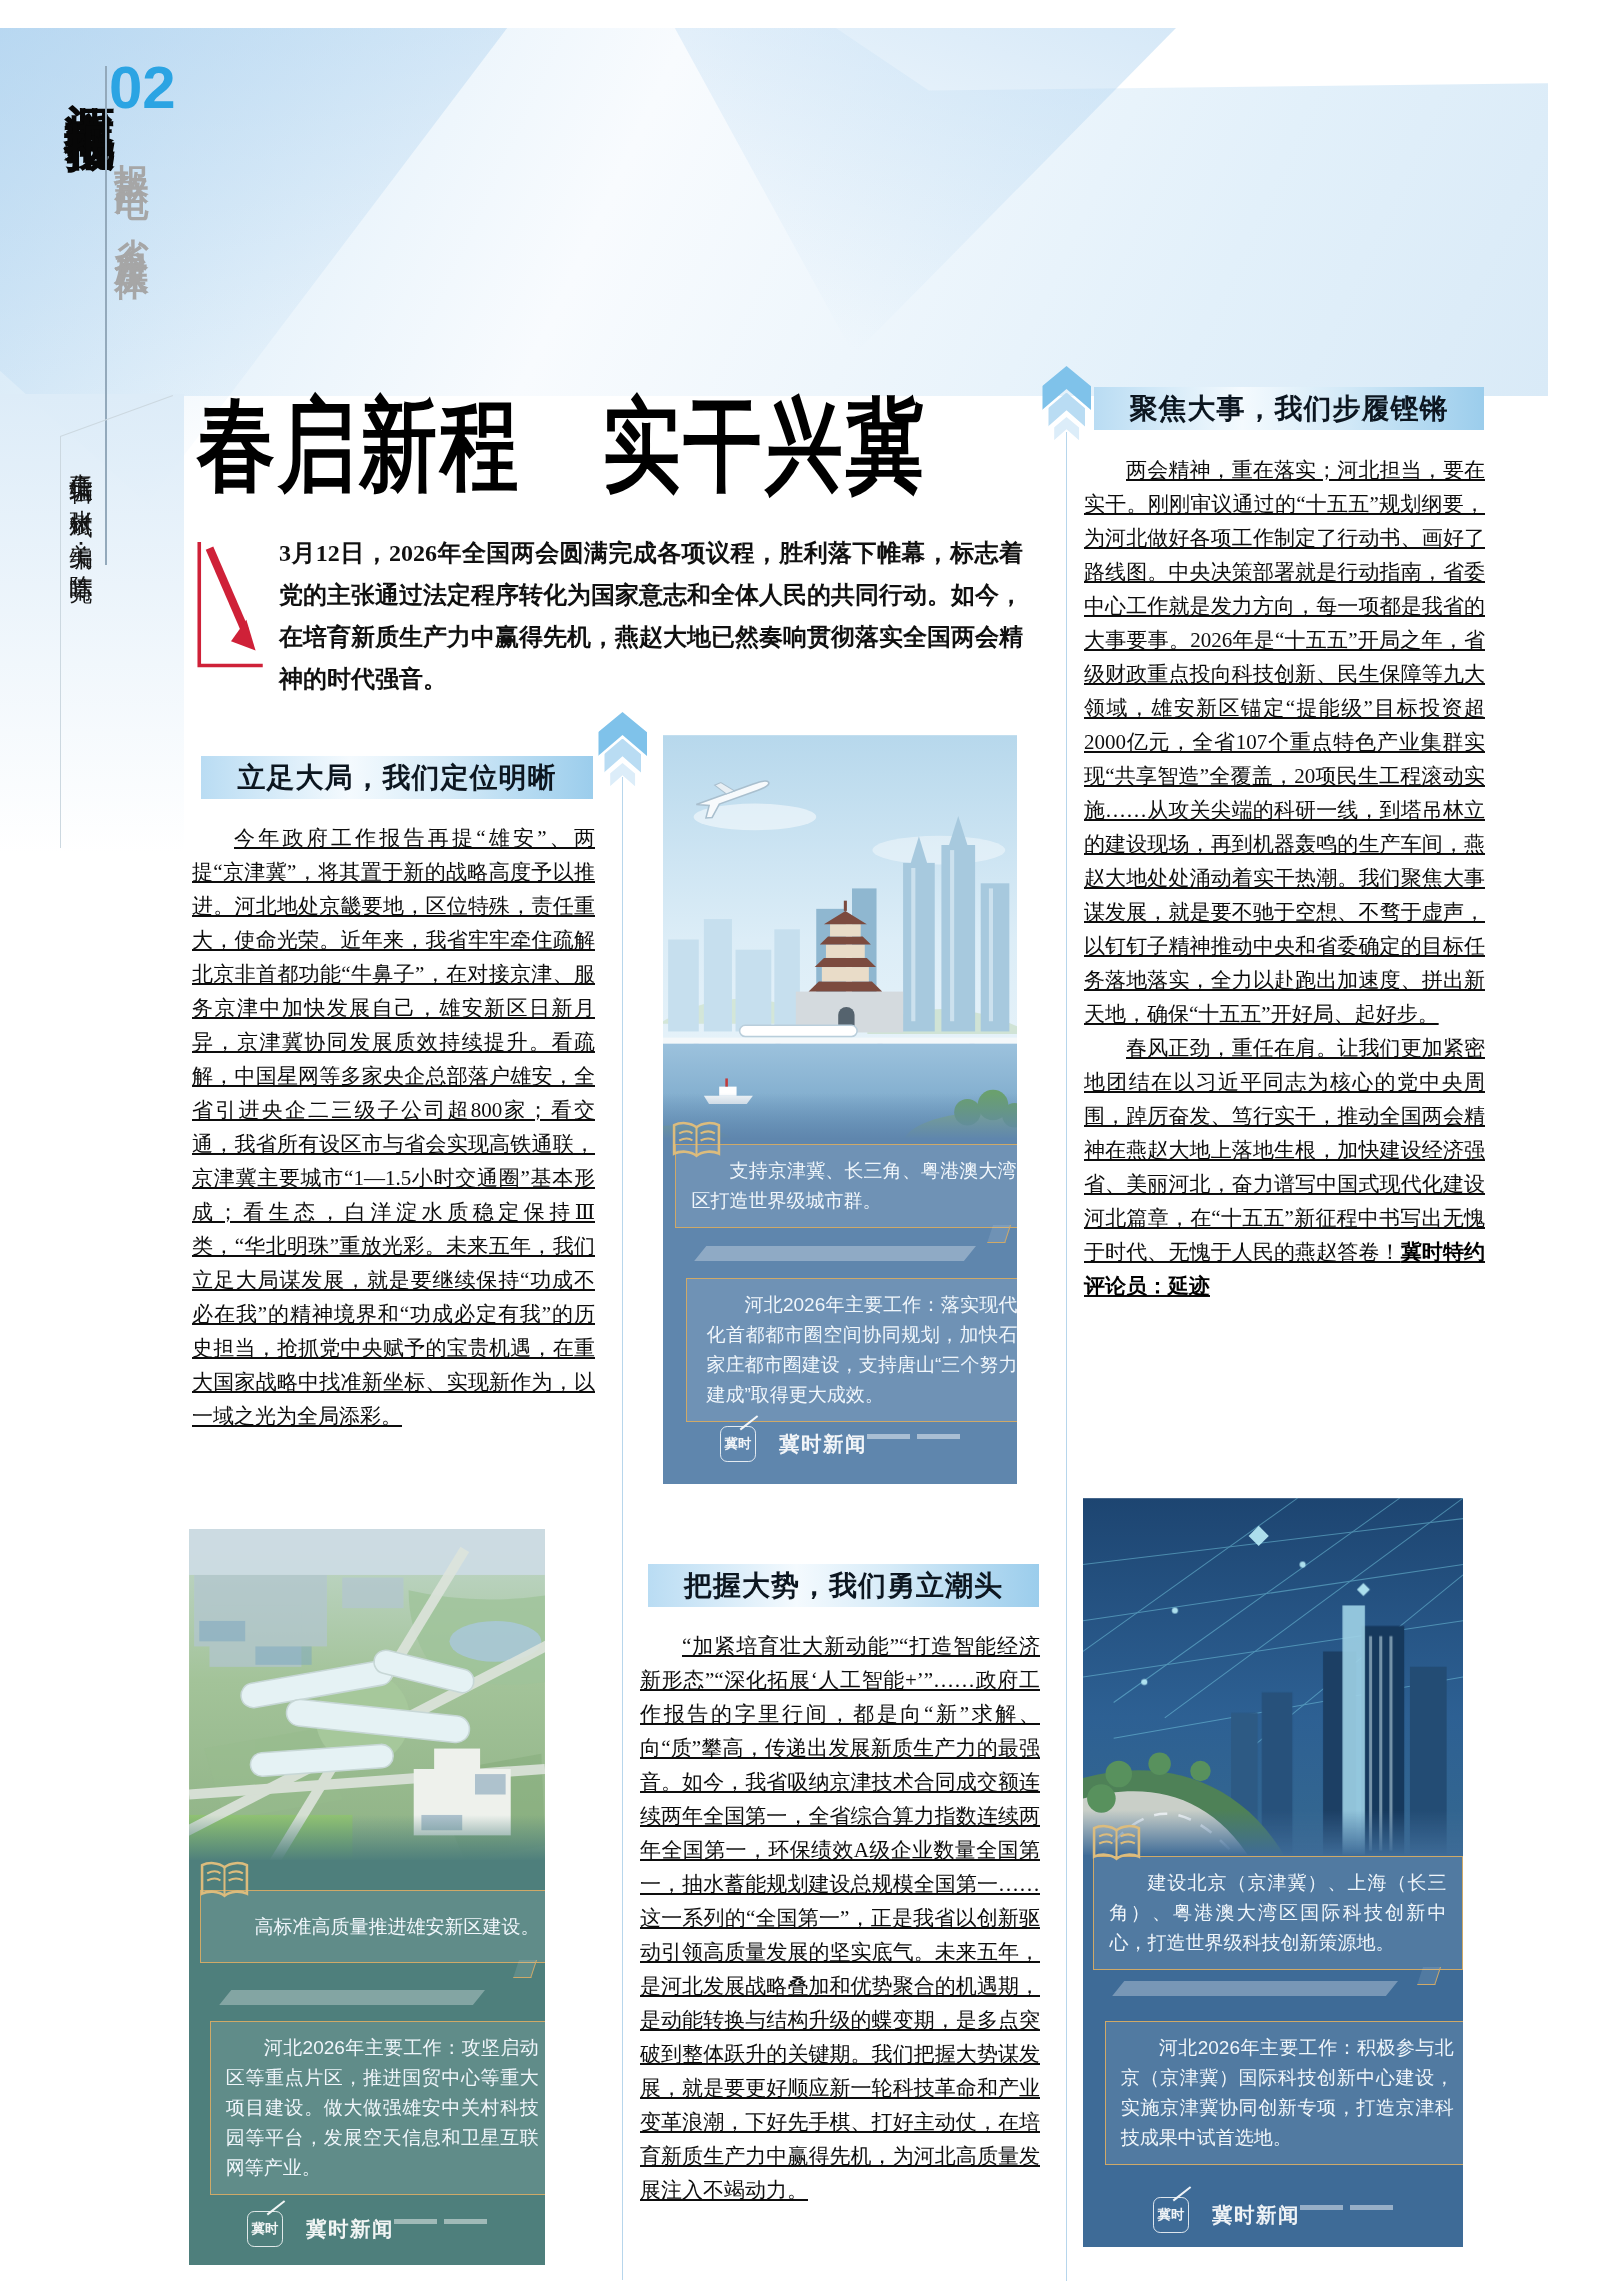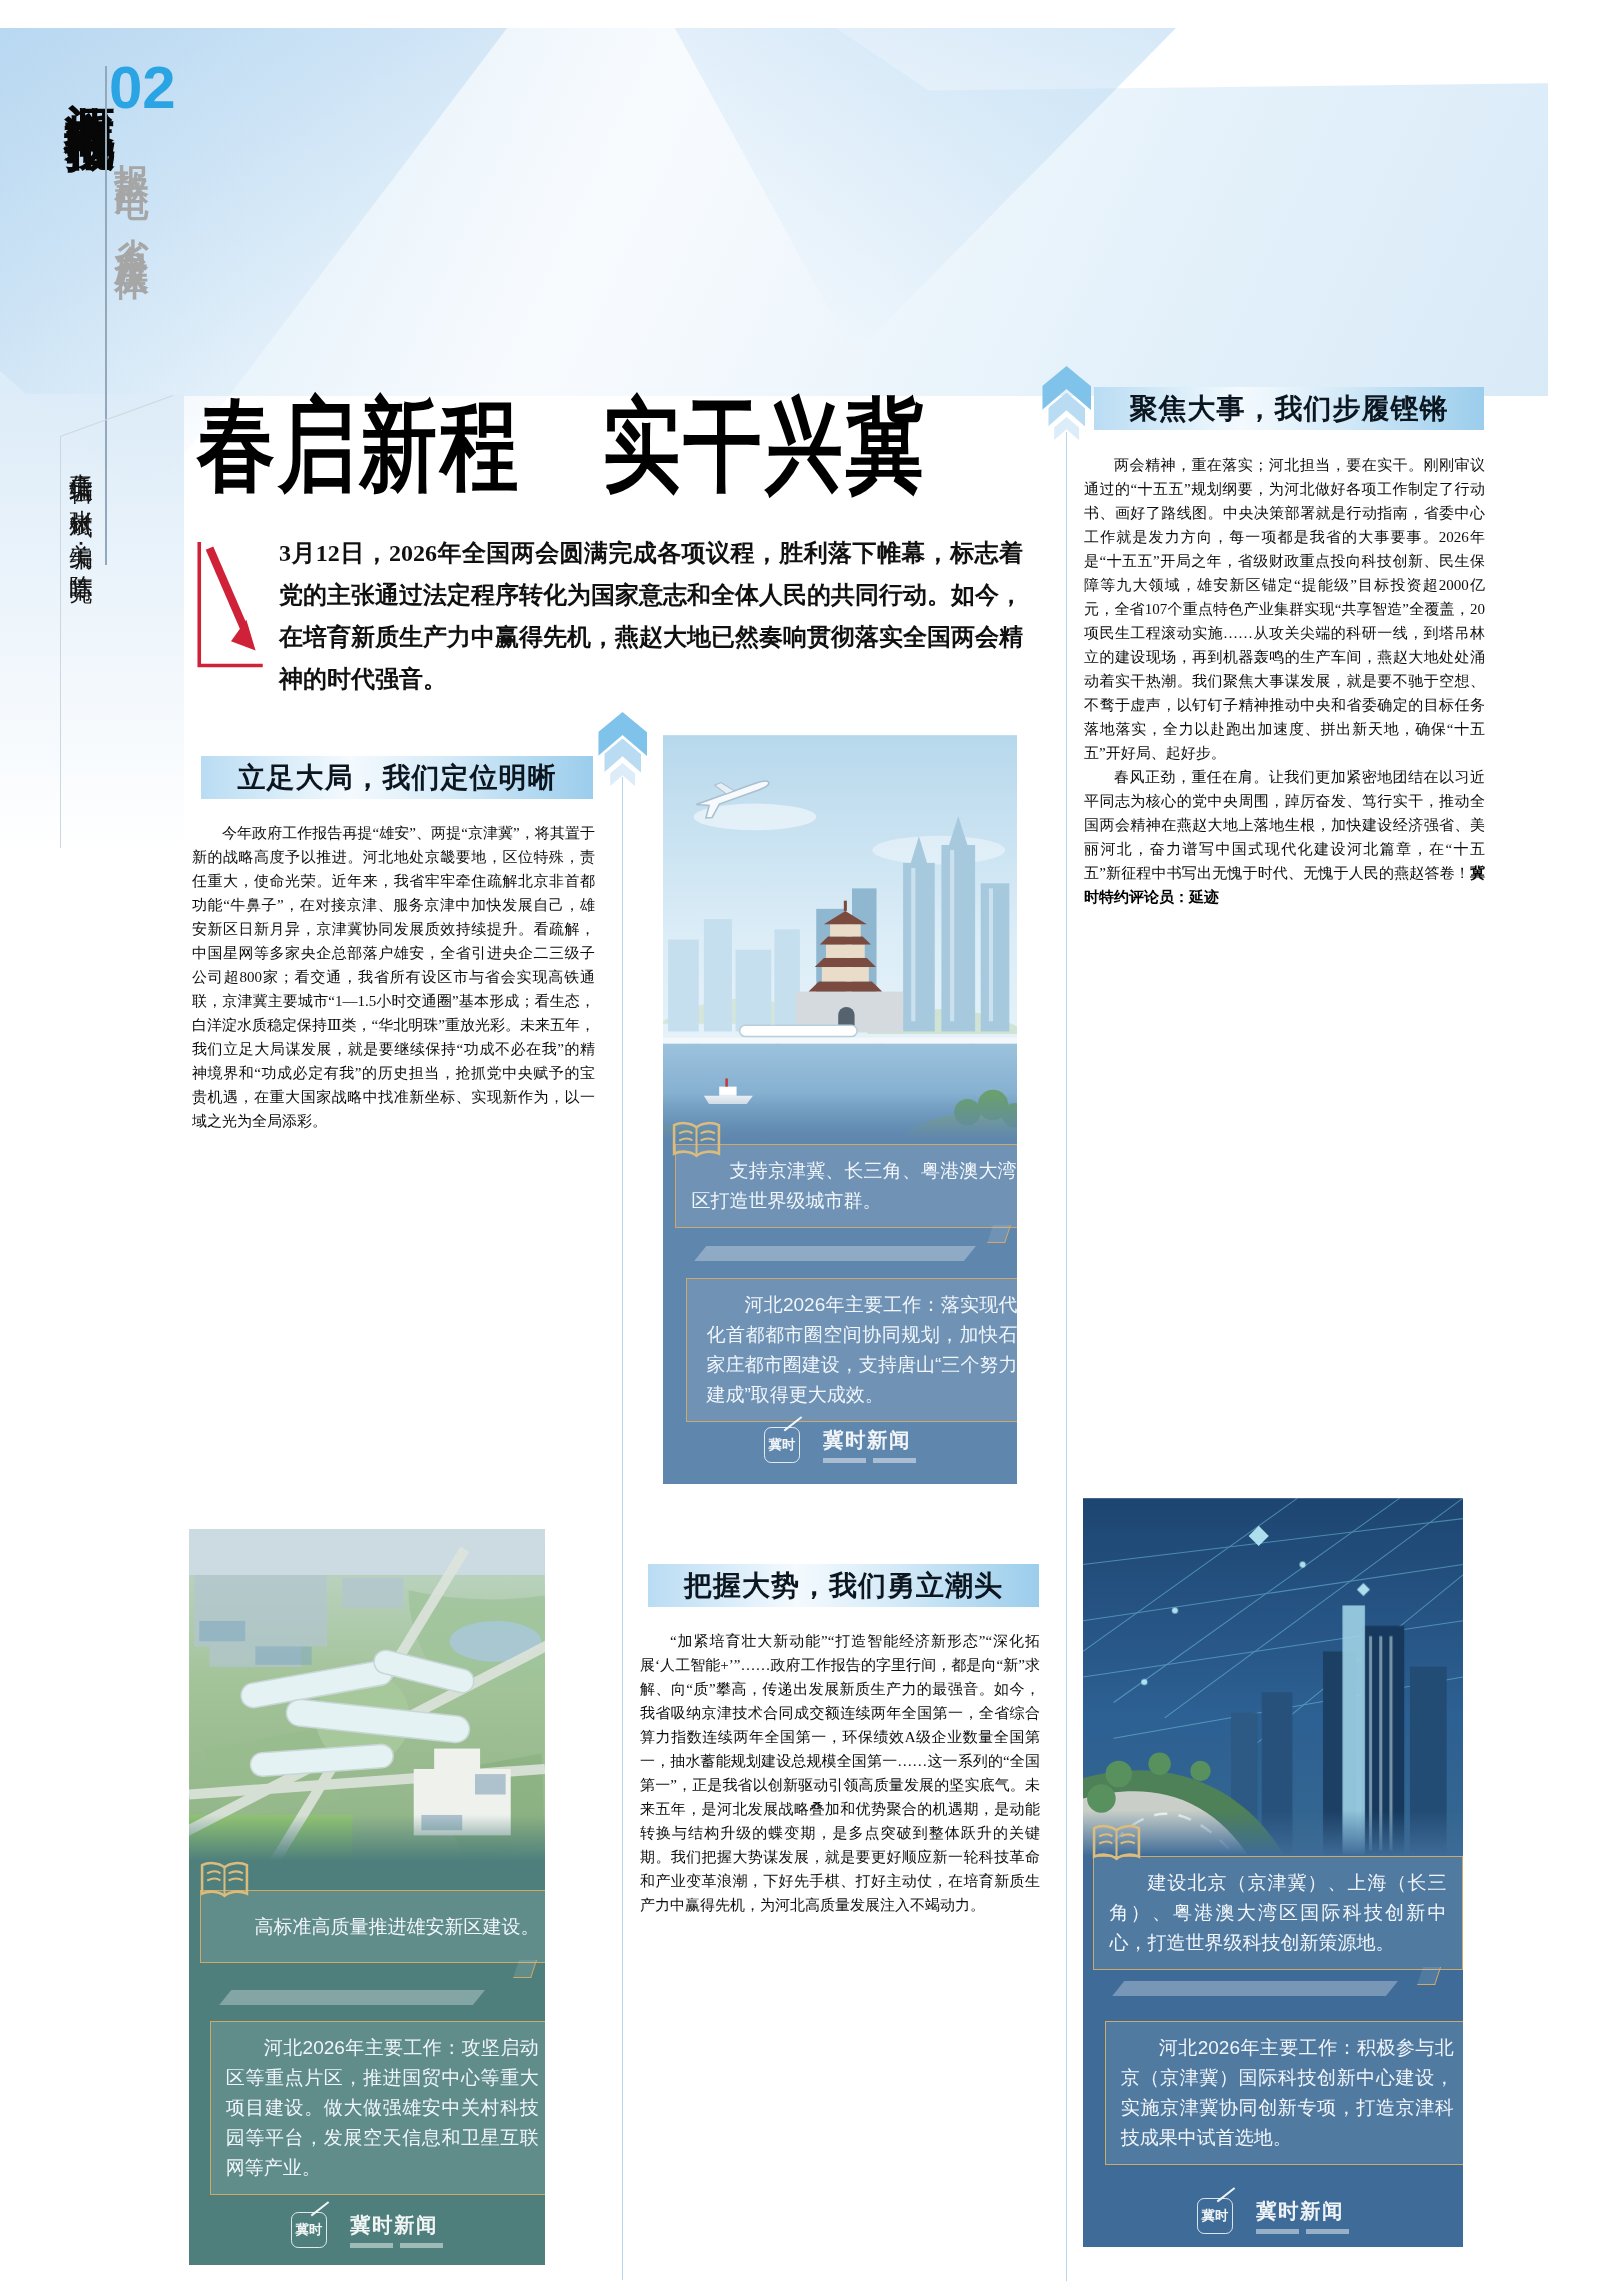--- a/index.html
+++ b/index.html
@@ -54,21 +54,21 @@
   .rule-mid{left:622px;top:777px;height:1503px;}
   .rule-right{left:1066px;top:432px;height:1849px;}
 
   
   .band{position:absolute;height:43px;display:flex;align-items:center;justify-content:center;
     font:800 28px "Liberation Sans","DejaVu Sans",sans-serif;color:#0c1620;letter-spacing:1px;
     background:linear-gradient(90deg,#b9dcf3 0%,#f4fafe 38%,#d6ebf8 62%,#9bcdec 100%);}
   .band-1{left:201px;top:756px;width:392px;}
   .band-2{left:648px;top:1564px;width:391px;}
   .band-3{left:1094px;top:387px;width:390px;}
-  .colbody{position:absolute;font-size:15px;line-height:24px;text-align:justify;color:#0d0d0d;}
+  .colbody{position:absolute;font-size:21px;line-height:34px;text-align:justify;color:#0d0d0d;text-decoration:underline;}
   .colbody p{margin:0;text-indent:2em;}
   .body-1{left:192px;top:821px;width:403px;}
   .body-2{left:640px;top:1629px;width:400px;}
   .body-3{left:1084px;top:453px;width:401px;}
   .byline{font-family:"Liberation Sans","DejaVu Sans",sans-serif;font-weight:800;color:#000;}
 
   
   .card{position:absolute;overflow:hidden;}
   .card .scene{position:absolute;left:0;top:0;}
   .card .ovl{position:absolute;left:0;right:0;bottom:0;}
@@ -90,21 +90,21 @@
   .tail{position:absolute;right:23.5px;bottom:-16.4px;width:17.4px;height:17.4px;background:rgba(255,255,255,0.10);
     border:1.5px solid #cfa968;border-top:none;border-left:none;transform:skewX(-18deg);}
   .accent{position:absolute;height:15.3px;background:rgba(255,255,255,0.30);z-index:2;
     clip-path:polygon(12.3px 0,100% 0,calc(100% - 12.3px) 100%,0 100%);}
   .booksvg{position:absolute;z-index:4;}
 
   .logo{position:absolute;left:0;right:0;display:flex;justify-content:center;align-items:center;gap:23px;opacity:.92;z-index:3;}
   .lbox{width:34px;height:34px;border:1.5px solid rgba(255,255,255,.9);border-radius:7.2px;position:relative;
     display:flex;align-items:center;justify-content:center;font:700 13.3px "Liberation Sans","DejaVu Sans",sans-serif;color:#fff;}
   .lbox::after{content:"";position:absolute;right:-4.1px;top:-5.1px;width:21.5px;height:2px;background:#fff;transform:rotate(-38deg);}
-  .lcol{display:flex;flex-direction:column;}
+  .lcol{display:flex;flex-direction:row;}
   .lname{font:800 20.5px "Liberation Sans","DejaVu Sans",sans-serif;color:#fff;letter-spacing:1.5px;}
   .ltag{display:flex;gap:7.2px;margin-top:4.1px;}
   .ltag i{width:43px;height:5.1px;background:rgba(255,255,255,.5);}
 
   
   .c-mid .booksvg{left:7.2px;top:385px;}
   .c-mid .b1{left:12.3px;top:409px;width:325px;}
   .c-mid .accent{left:31px;top:511px;width:282px;}
   .c-mid .b2{left:22.5px;top:543px;width:311px;padding-left:20px;}
   .c-mid .logo{top:691px;}

